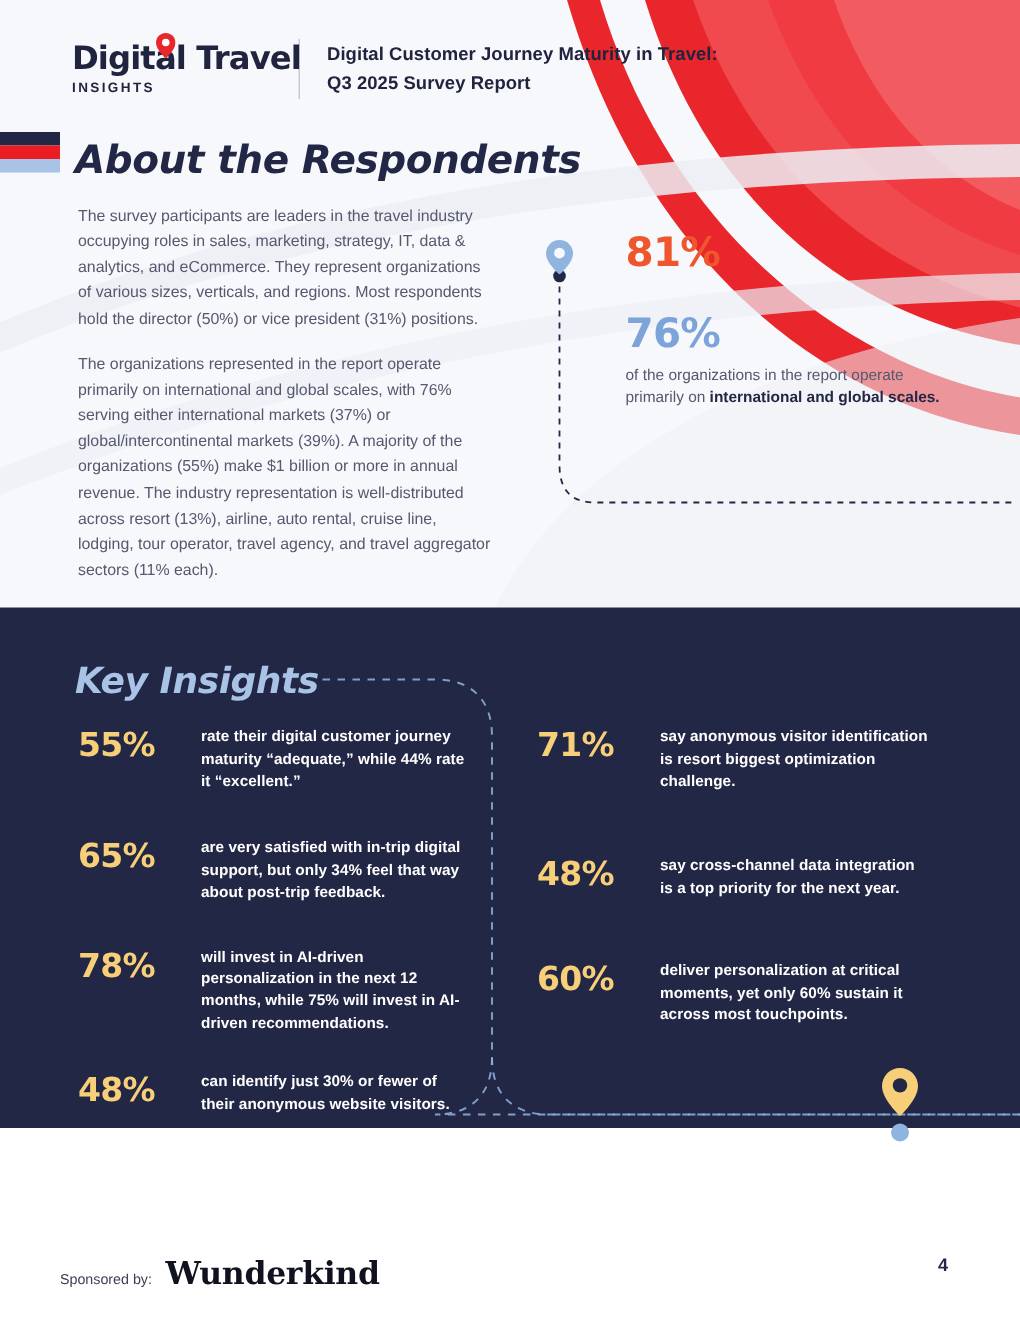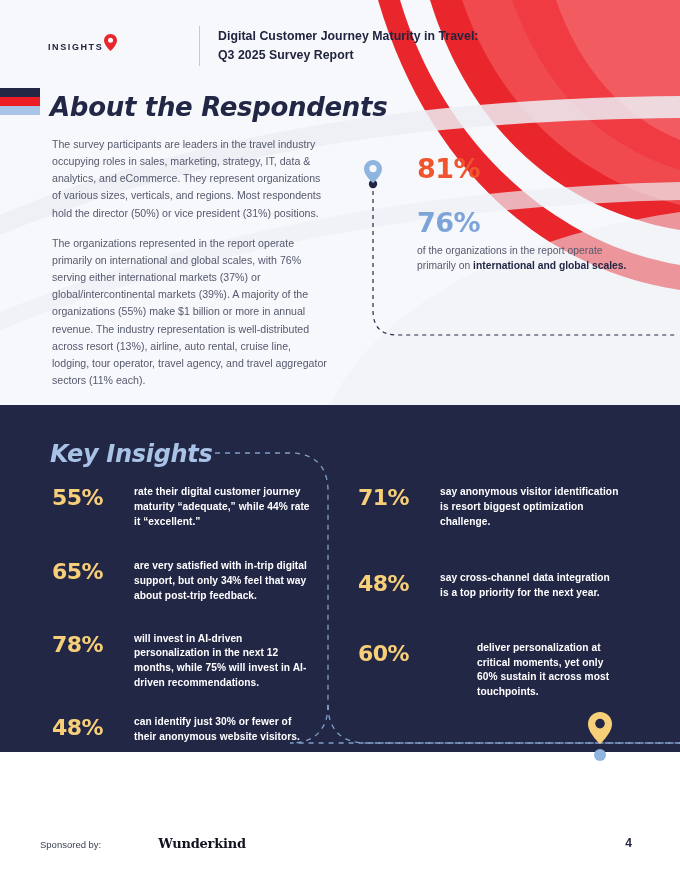--- a/index.html
+++ b/index.html
@@ -221,21 +221,21 @@
     flex: 1;
     letter-spacing: 0.05px;
   }
   
   .r-left-0 { margin-bottom: 30px; }
   .r-left-1 { margin-bottom: 28px; }
   .r-left-2 { margin-bottom: 24px; }
   .r-left-3 { margin-bottom: 0; }
   .r-right-0 { margin-bottom: 42px; }
   .r-right-1 { margin-bottom: 40px; }
-  .r-right-2 { margin-bottom: 0; gap: 37px; }
+  .r-right-2 { margin-bottom: 0; }
 
   .corner-pin {
     position: absolute;
     left: 588px; top: 712px;
     width: 24px; height: 32px;
     z-index: 5;
   }
   .corner-dot {
     position: absolute;
     left: 594px; top: 749px;
@@ -260,25 +260,24 @@
     align-items: baseline;
     justify-content: space-between;
   }
   .sponsor-label {
     font-size: 9.5px;
     color: #3a3f55;
     margin-right: 9px;
   }
   .sponsor-name {
     font-family: "DejaVu Serif", serif;
-    font-size: 13px;
+    font-size: 21px;
     font-weight: bold;
     color: #11121f;
     letter-spacing: -0.2px;
-    margin-left: 48px;
   }
   .page-num {
     position: absolute;
     right: 48px; top: 33px;
     font-size: 12px;
     font-weight: bold;
     color: #232746;
   }
 </style>
 </head>
@@ -311,20 +310,21 @@
       <circle cx="18" cy="29" r="4.2" fill="#232746"></circle>
       <path d="M18 36 L18 155 C18 172 26 180 42 180 L320 180" fill="none" stroke="#232746" stroke-width="1.2" stroke-dasharray="4 4"></path>
     </svg>
 
     <div class="header">
       <div class="logo-block">
         <svg class="logo-pin" viewBox="0 0 13 17">
           <path d="M6.5 0 C2.9 0 0 2.9 0 6.5 C0 11.2 6.5 17 6.5 17 C6.5 17 13 11.2 13 6.5 C13 2.9 10.1 0 6.5 0 Z" fill="#e8262c"></path>
           <circle cx="6.5" cy="6.3" r="2.5" fill="#ffffff"></circle>
         </svg>
+        <div class="logo-wordmark">Digital Travel</div>
         <div class="logo-sub">INSIGHTS</div>
       </div>
       <div class="header-divider"></div>
       <div class="header-title">
         <div>Digital Customer Journey Maturity in Travel:</div>
         <div>Q3 2025 Survey Report</div>
       </div>
     </div>
 
     <div class="flag-bars">

